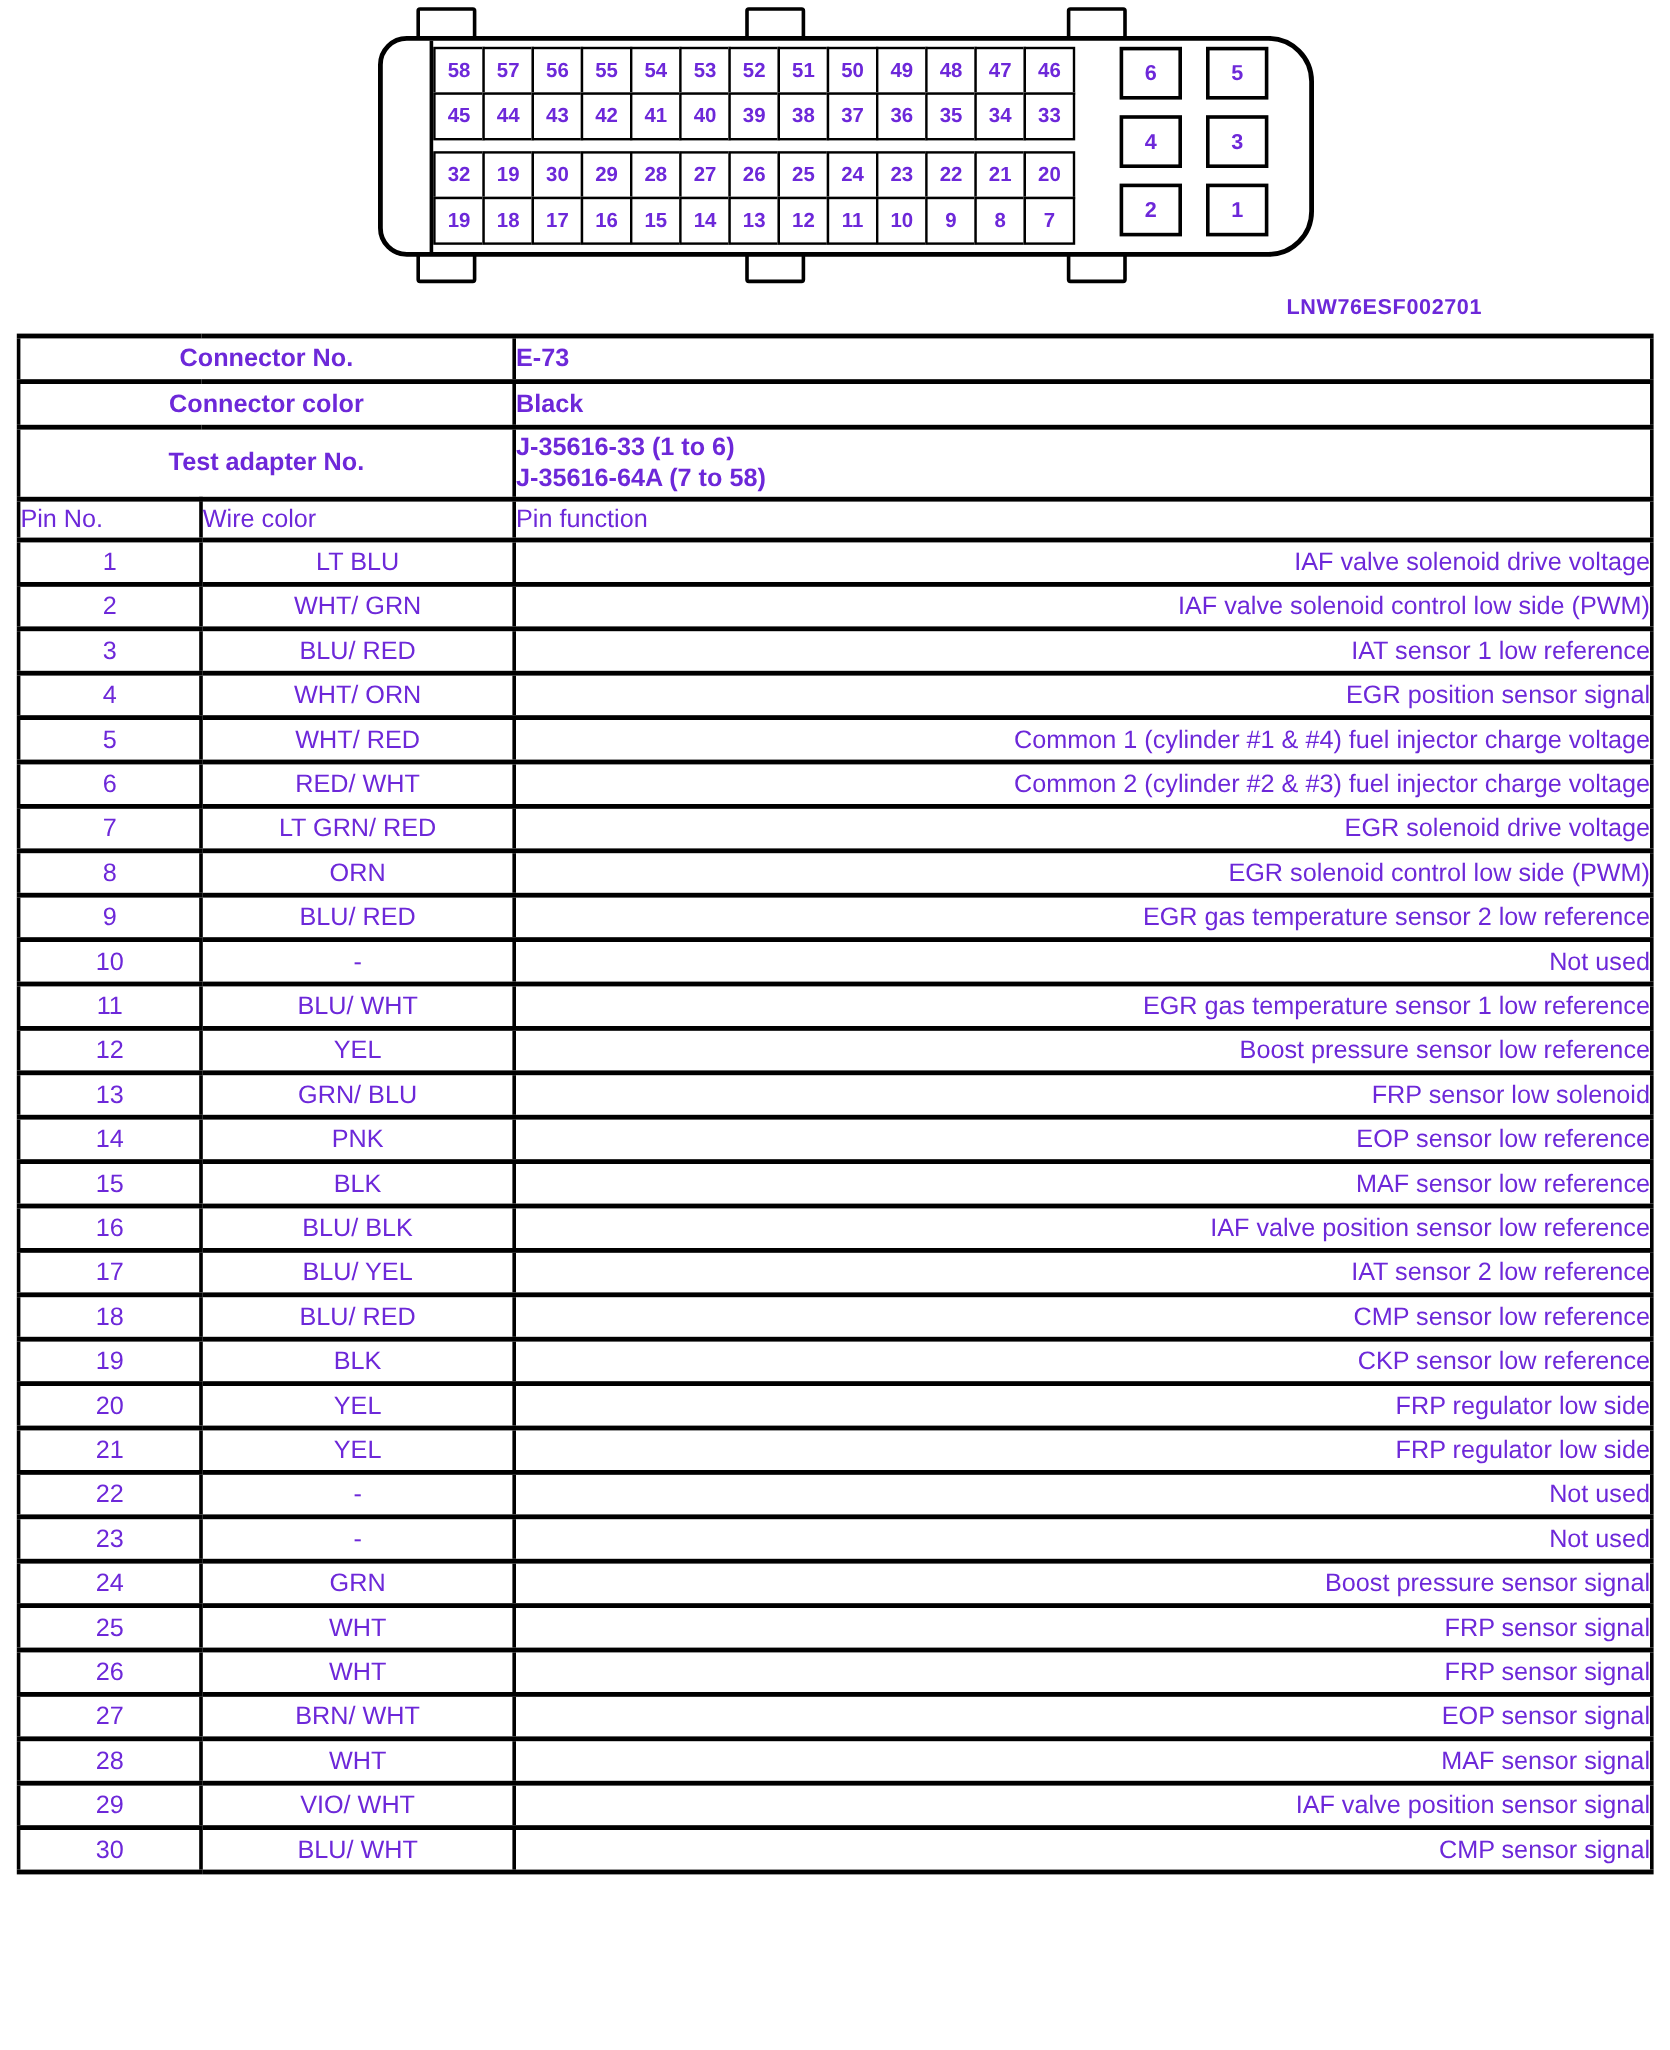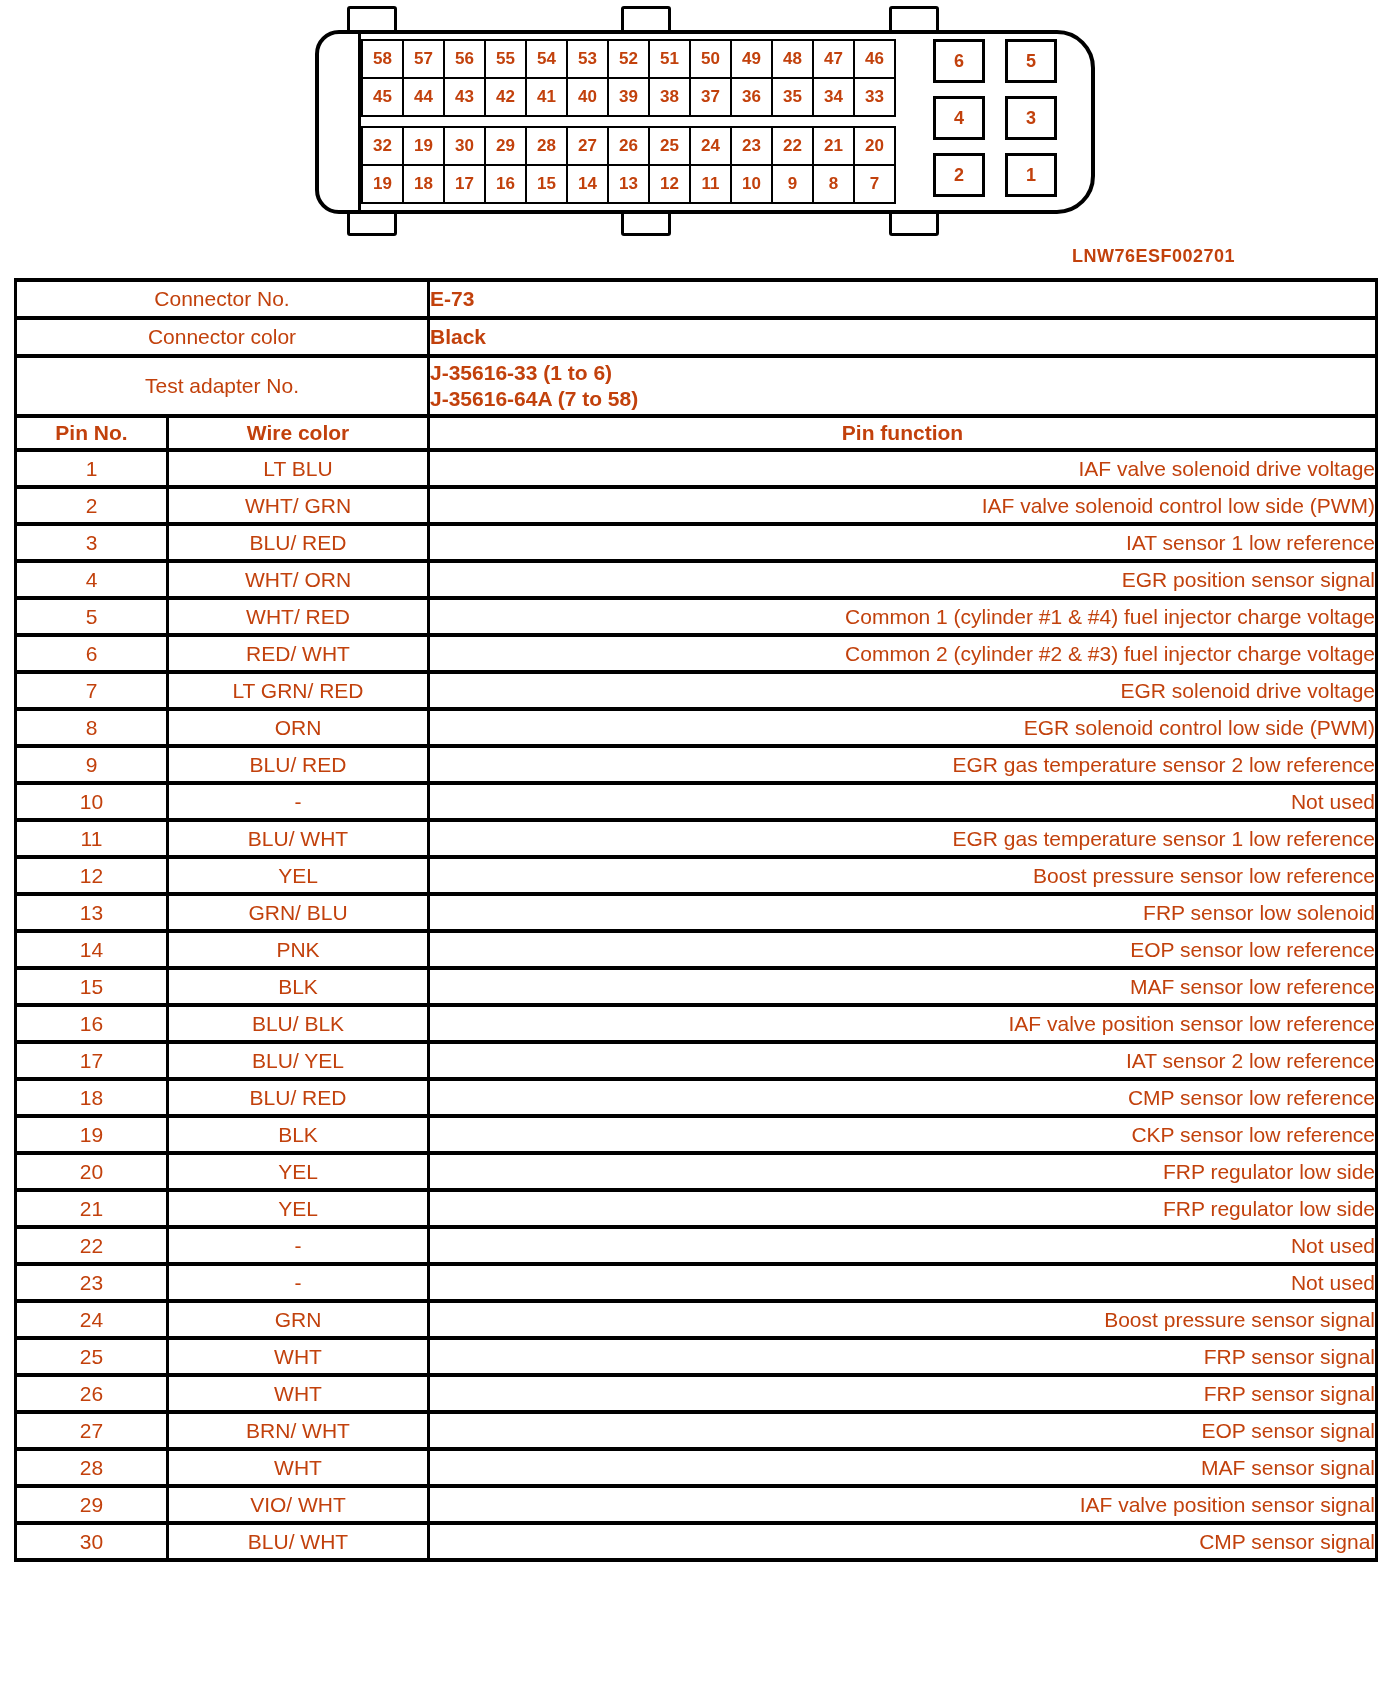--- a/index.html
+++ b/index.html
@@ -1,19 +1,19 @@
 <!DOCTYPE html>
 <html><head>
 <meta charset="utf-8">
 <style>
   * { margin:0; padding:0; box-sizing:border-box; }
   html,body { background:#ffffff; }
   .page {
     position:relative; width:1392px; height:1708px; background:#fff;
-    font-family:"Liberation Sans", sans-serif; color:#c2410c;
+    font-family:"Liberation Sans", sans-serif; color:#6d28d9;
   }
 
   
   .connector-figure { position:absolute; left:315px; top:6px; width:782px; height:232px; }
   .mtab {
     position:absolute; width:50px; height:30px; background:#fff;
     border:3px solid #000; border-radius:3px; z-index:0;
   }
   .mtab.t { top:0; }
   .mtab.b { top:200px; }
@@ -49,24 +49,24 @@
   
   table.pinout {
     position:absolute; left:14px; top:278px; width:1364px;
     border-collapse:collapse; table-layout:fixed;
     background:#fff;
   }
   table.pinout td {
     border:3px solid #000; border-top-width:4px; border-bottom-width:4px;
     font-size:21px; overflow:hidden; white-space:nowrap;
   }
-  td.info-label { height:38px; font-weight:normal; font-size:22px; text-align:center; }
+  td.info-label { height:38px; font-weight:bold; font-size:22px; text-align:center; }
   td.info-value { font-weight:bold; font-size:22px; text-align:left; line-height:1.25; }
   tr.adapter td { height:60px; }
-  td.col-head { height:34px; font-weight:bold; font-size:22px; text-align:center; }
+  td.col-head { height:34px; font-weight:normal; font-size:22px; }
   td.c-pin  { height:37px; text-align:center; }
   td.c-color{ text-align:center; }
   td.c-func { text-align:right; padding-left:6px; }
 </style>
 </head>
 <body>
 
 <div class="page">
 
   <div class="connector-figure">

